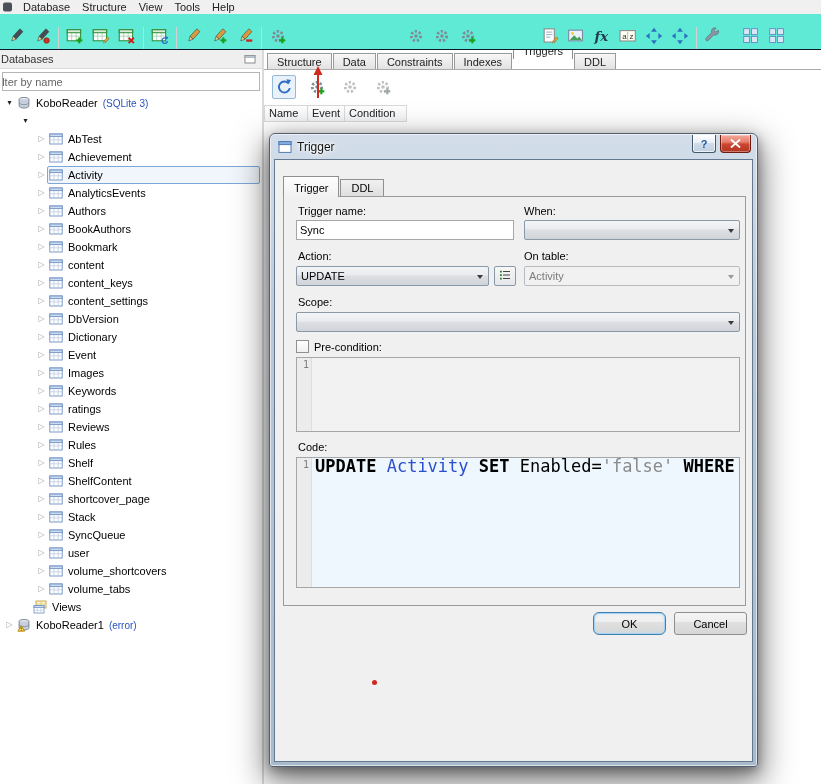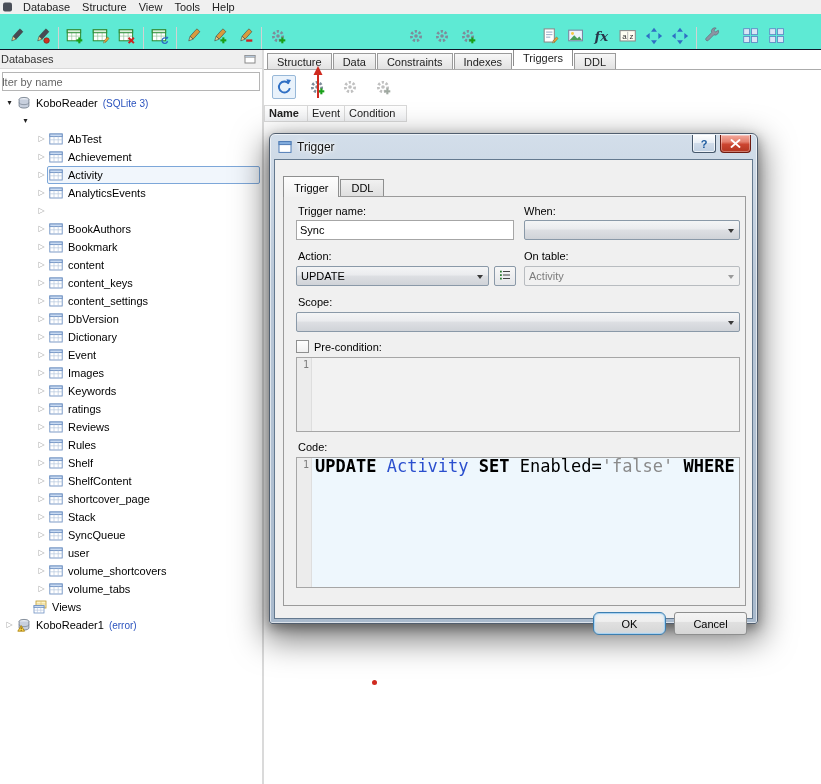--- a/index.html
+++ b/index.html
@@ -30,29 +30,29 @@
   .row-body { display: flex; align-items: center; flex: 1; height: 18px; border: 1px solid transparent; margin-right: 2px; padding: 0 2px 0 1px; border-radius: 2px; }
   .row-body.selected { border-color: #7da7d9; background: #f1f6fc; }
   .tree-icon { width: 15px; flex: 0 0 15px; height: 14px; margin-right: 4px; display: flex; align-items: center; }
   .tree-label { white-space: nowrap; }
   .tree-badge { color: #2a52be; margin-left: 5px; font-size: 10px; white-space: nowrap; }
   
   .main { flex: 1; position: relative; background: #fff; overflow: hidden; }
   .tabstrip { display: flex; align-items: flex-end; height: 20px; padding-left: 3px; position: relative; }
   .tabstrip::after { content: ""; position: absolute; left: 0; right: 0; bottom: 0; height: 1px; background: #ababab; }
   .tab { border: 1px solid #9a9a9a; border-bottom: none; background: linear-gradient(#f7f7f7, #e2e2e2); padding: 2px 9px 0; height: 16px; margin-right: 1px; margin-bottom: 1px; position: relative; z-index: 1; color: #222; white-space: nowrap; }
-  .tab.active { background: #fff; height: 19px; margin-bottom: 4px; padding-top: 4px; z-index: 3; border-color: #8e8e8e; }
+  .tab.active { background: #fff; height: 19px; margin-bottom: 11px; padding-top: 4px; z-index: 3; border-color: #8e8e8e; }
   .triggers-toolbar { height: 30px; display: flex; align-items: center; gap: 9px; padding: 3px 8px 0; }
   .tt-btn { width: 24px; height: 24px; display: flex; align-items: center; justify-content: center; border: 1px solid transparent; border-radius: 2px; }
   .tt-btn.boxed { border-color: #98b8d8; background: #e9f2fb; }
   .grid-head { display: flex; margin-top: 5px; }
   .gh-cell { height: 17px; background: linear-gradient(#fefefe, #f1f2f4); border: 1px solid #d8d8d8; border-left: none; padding: 1px 0 0 4px; color: #222; }
   .gh-cell:first-child { border-left: 1px solid #d8d8d8; }
   
-  .dialog { position: absolute; left: 269px; top: 133px; width: 489px; height: 491px; z-index: 20;
+  .dialog { position: absolute; left: 269px; top: 133px; width: 489px; height: 634px; z-index: 20;
     border-radius: 6px 6px 3px 3px; border: 1px solid #515e6e;
     background: linear-gradient(180deg, #d3deea, #bac8d8 30%, #a9bacd);
     box-shadow: 0 12px 32px 4px rgba(0,0,0,0.5), 0 4px 12px rgba(0,0,0,0.35), inset 0 0 0 1px rgba(255,255,255,0.6); }
   .titlebar { height: 25px; display: flex; align-items: center; padding: 0 8px; }
   .dlg-icon { width: 14px; height: 14px; margin-right: 5px; display: flex; align-items: center; }
   .dlg-title { font-size: 12px; color: #111; text-shadow: 0 0 8px #fff, 0 0 4px #fff, 0 0 2px #fff; }
   .help-btn { position: absolute; top: 1px; right: 41px; width: 24px; height: 18px; border: 1px solid #46586c; border-top: none; border-radius: 0 0 3px 3px;
     background: linear-gradient(#ffffff, #e9eff6 45%, #d0dcea 50%, #c0d0e2); color: #1c5a9e; font-weight: bold; font-size: 11px;
     display: flex; align-items: center; justify-content: center; box-shadow: inset 0 0 0 1px rgba(255,255,255,0.7); }
   .close-btn { position: absolute; top: 1px; right: 6px; width: 31px; height: 18px; border: 1px solid #6e1a10; border-top: none; border-radius: 0 0 4px 4px;
@@ -436,20 +436,34 @@
                     <line x1="5" y1="4.6" x2="5" y2="12"></line>
                     <line x1="9.2" y1="4.6" x2="9.2" y2="12"></line>
                   </g>
                 </svg>
               </span>
               <span class="tree-label">AnalyticsEvents</span>
             </div>
           </div>
           <div class="tree-row" style="padding-left: 36px;">
             <span class="twisty closed">▷</span>
+            <div class="row-body">
+              <span class="tree-icon">
+                <svg width="14" height="14" viewBox="0 0 14 14">
+                  <rect x="0.8" y="2" width="12.4" height="10" fill="#fff" stroke="#6f91c2" stroke-width="0.9"></rect>
+                  <rect x="0.8" y="2" width="12.4" height="2.6" fill="#c9dbf2" stroke="#6f91c2" stroke-width="0.9"></rect>
+                  <g stroke="#b4c5dd" stroke-width="0.7">
+                    <line x1="0.8" y1="7.8" x2="13.2" y2="7.8"></line>
+                    <line x1="5" y1="4.6" x2="5" y2="12"></line>
+                    <line x1="9.2" y1="4.6" x2="9.2" y2="12"></line>
+                  </g>
+                </svg>
+              </span>
+              <span class="tree-label">Authors</span>
+            </div>
           </div>
           <div class="tree-row" style="padding-left: 36px;">
             <span class="twisty closed">▷</span>
             <div class="row-body">
               <span class="tree-icon">
                 <svg width="14" height="14" viewBox="0 0 14 14">
                   <rect x="0.8" y="2" width="12.4" height="10" fill="#fff" stroke="#6f91c2" stroke-width="0.9"></rect>
                   <rect x="0.8" y="2" width="12.4" height="2.6" fill="#c9dbf2" stroke="#6f91c2" stroke-width="0.9"></rect>
                   <g stroke="#b4c5dd" stroke-width="0.7">
                     <line x1="0.8" y1="7.8" x2="13.2" y2="7.8"></line>
@@ -880,21 +894,21 @@
               <circle cx="8.5" cy="8.5" r="4.4" fill="none" stroke="#c0c0c0" stroke-width="2.6" stroke-dasharray="2.1 1.7"></circle>
               <circle cx="8.5" cy="8.5" r="1.7" fill="#c0c0c0"></circle>
               <g stroke="#9fa8a0" stroke-width="2">
                 <line x1="12.6" y1="9.8" x2="12.6" y2="15.4"></line>
                 <line x1="9.8" y1="12.6" x2="15.4" y2="12.6"></line>
               </g>
             </svg>
           </div>
         </div>
       <div class="grid-head" id="grid-head">
-          <div class="gh-cell" style="width: 44px; font-weight: bold;">Name</div>
+          <div class="gh-cell" style="width: 44px;">Name</div>
           <div class="gh-cell" style="width: 37px;">Event</div>
           <div class="gh-cell" style="width: 62px;">Condition</div>
         </div>
       <div class="grid-body"></div>
     </div>
   </div>
 </div>
 
 <div class="dialog">
   <div class="titlebar">

